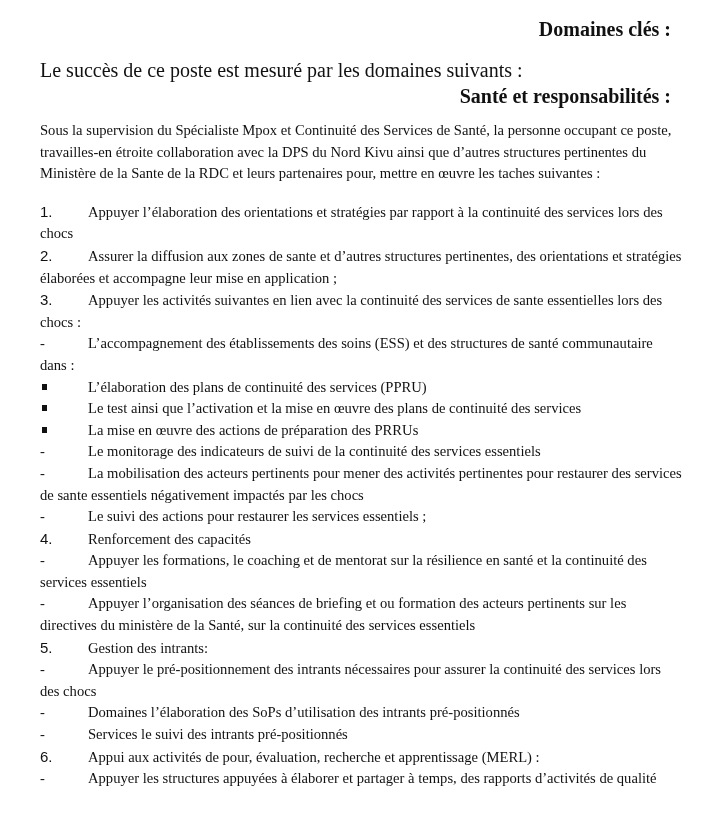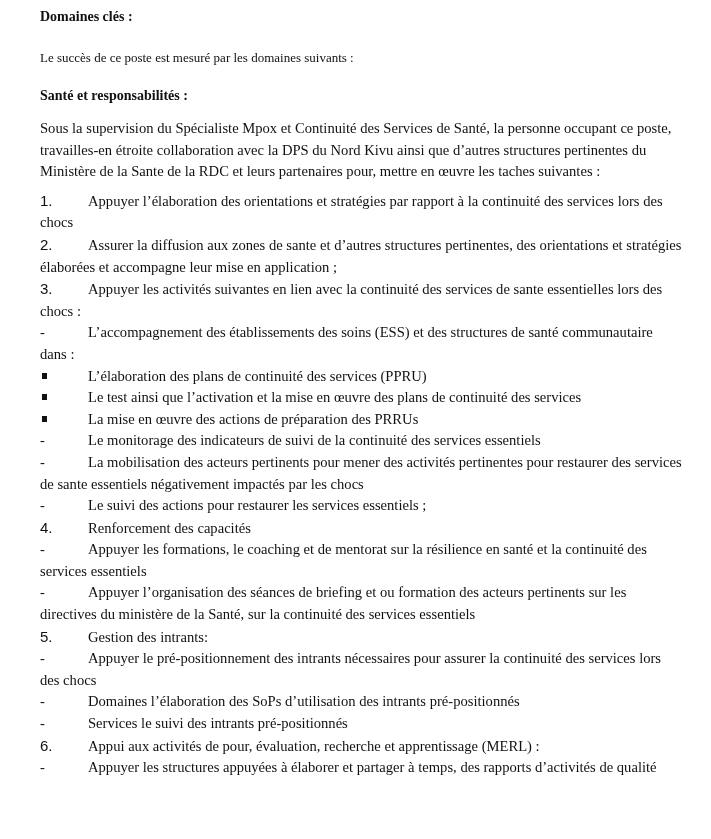--- a/index.html
+++ b/index.html
@@ -2,26 +2,26 @@
 <html><head>
 <meta charset="utf-8">
 <style>
   html, body { margin: 0; padding: 0; background: #ffffff; }
   body {
     width: 711px; height: 839px; overflow: hidden;
     font-family: "Liberation Serif", "DejaVu Serif", serif;
     color: #111111;
   }
   .page { position: relative; padding: 0 28px 0 40px; }
-  .h { font-weight: bold; font-size: 14px; margin: 0; line-height: 24px; }
+  .h { font-weight: bold; font-size: 20px; margin: 12px; line-height: 24px; text-align: right; }
   .h1 { padding-top: 5px; }
-  .intro { font-size: 13px; line-height: 20px; margin: 19px 0 16px 0; }
+  .intro { font-size: 20px; line-height: 20px; margin: 19px 0 4px 0; }
   .h2 { margin-top: 0; }
   .para { font-size: 14.6px; line-height: 21.6px; margin: 10px 0 0 0; }
-  .list { margin-top: 7px; }
+  .list { margin-top: 16px; }
   .item { font-size: 14.6px; line-height: 21.6px; position: relative; padding-left: 48px; text-indent: 0; }
   .item .marker { position: absolute; left: 0; top: 0; width: 48px; }
   .item .text { display: inline; }
   .item.wrap { padding-left: 0; }
   .item.wrap .marker { position: static; display: inline-block; width: 48px; }
   .num { font-family: "Liberation Sans", "DejaVu Sans", sans-serif; font-size: 15px; }
   .sq { display: inline-block; width: 5px; height: 6px; background: #111; margin-left: 2px; vertical-align: 2px; }
 </style>
 </head>
 <body>

